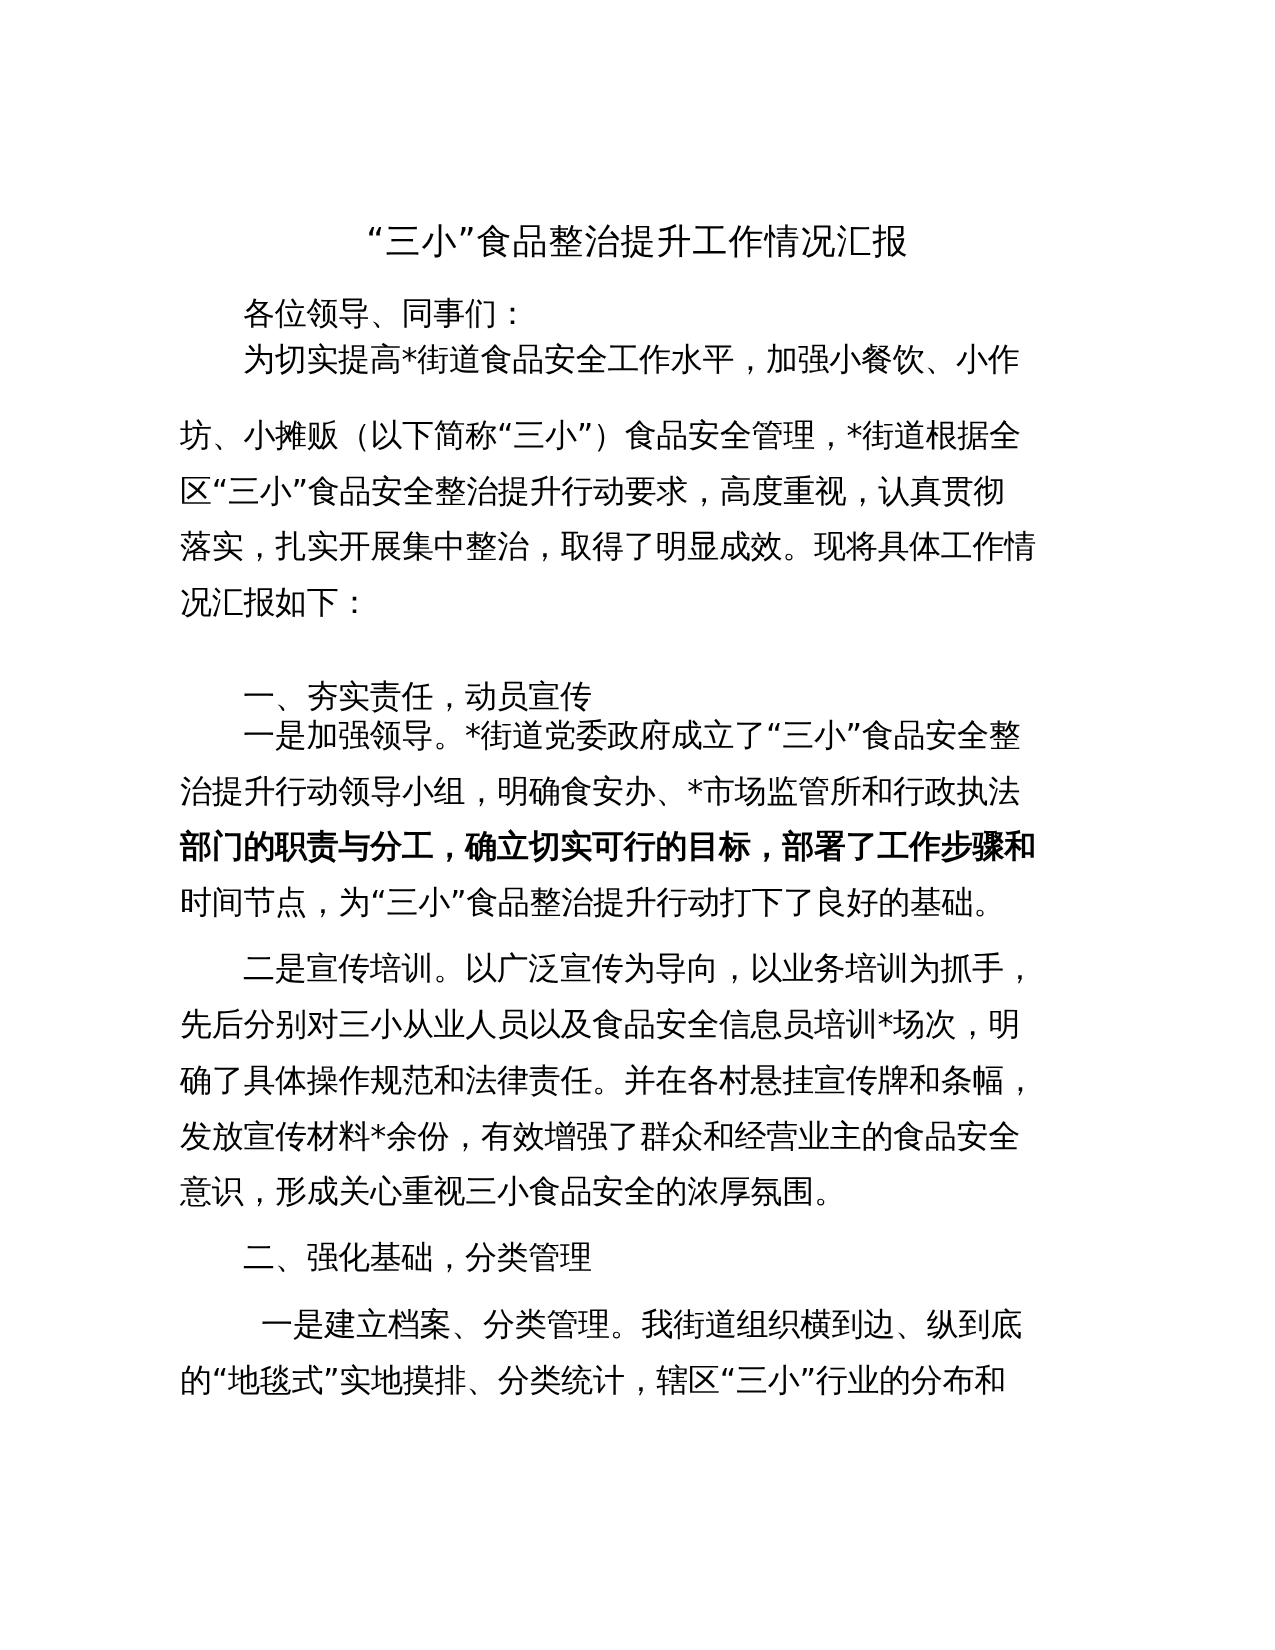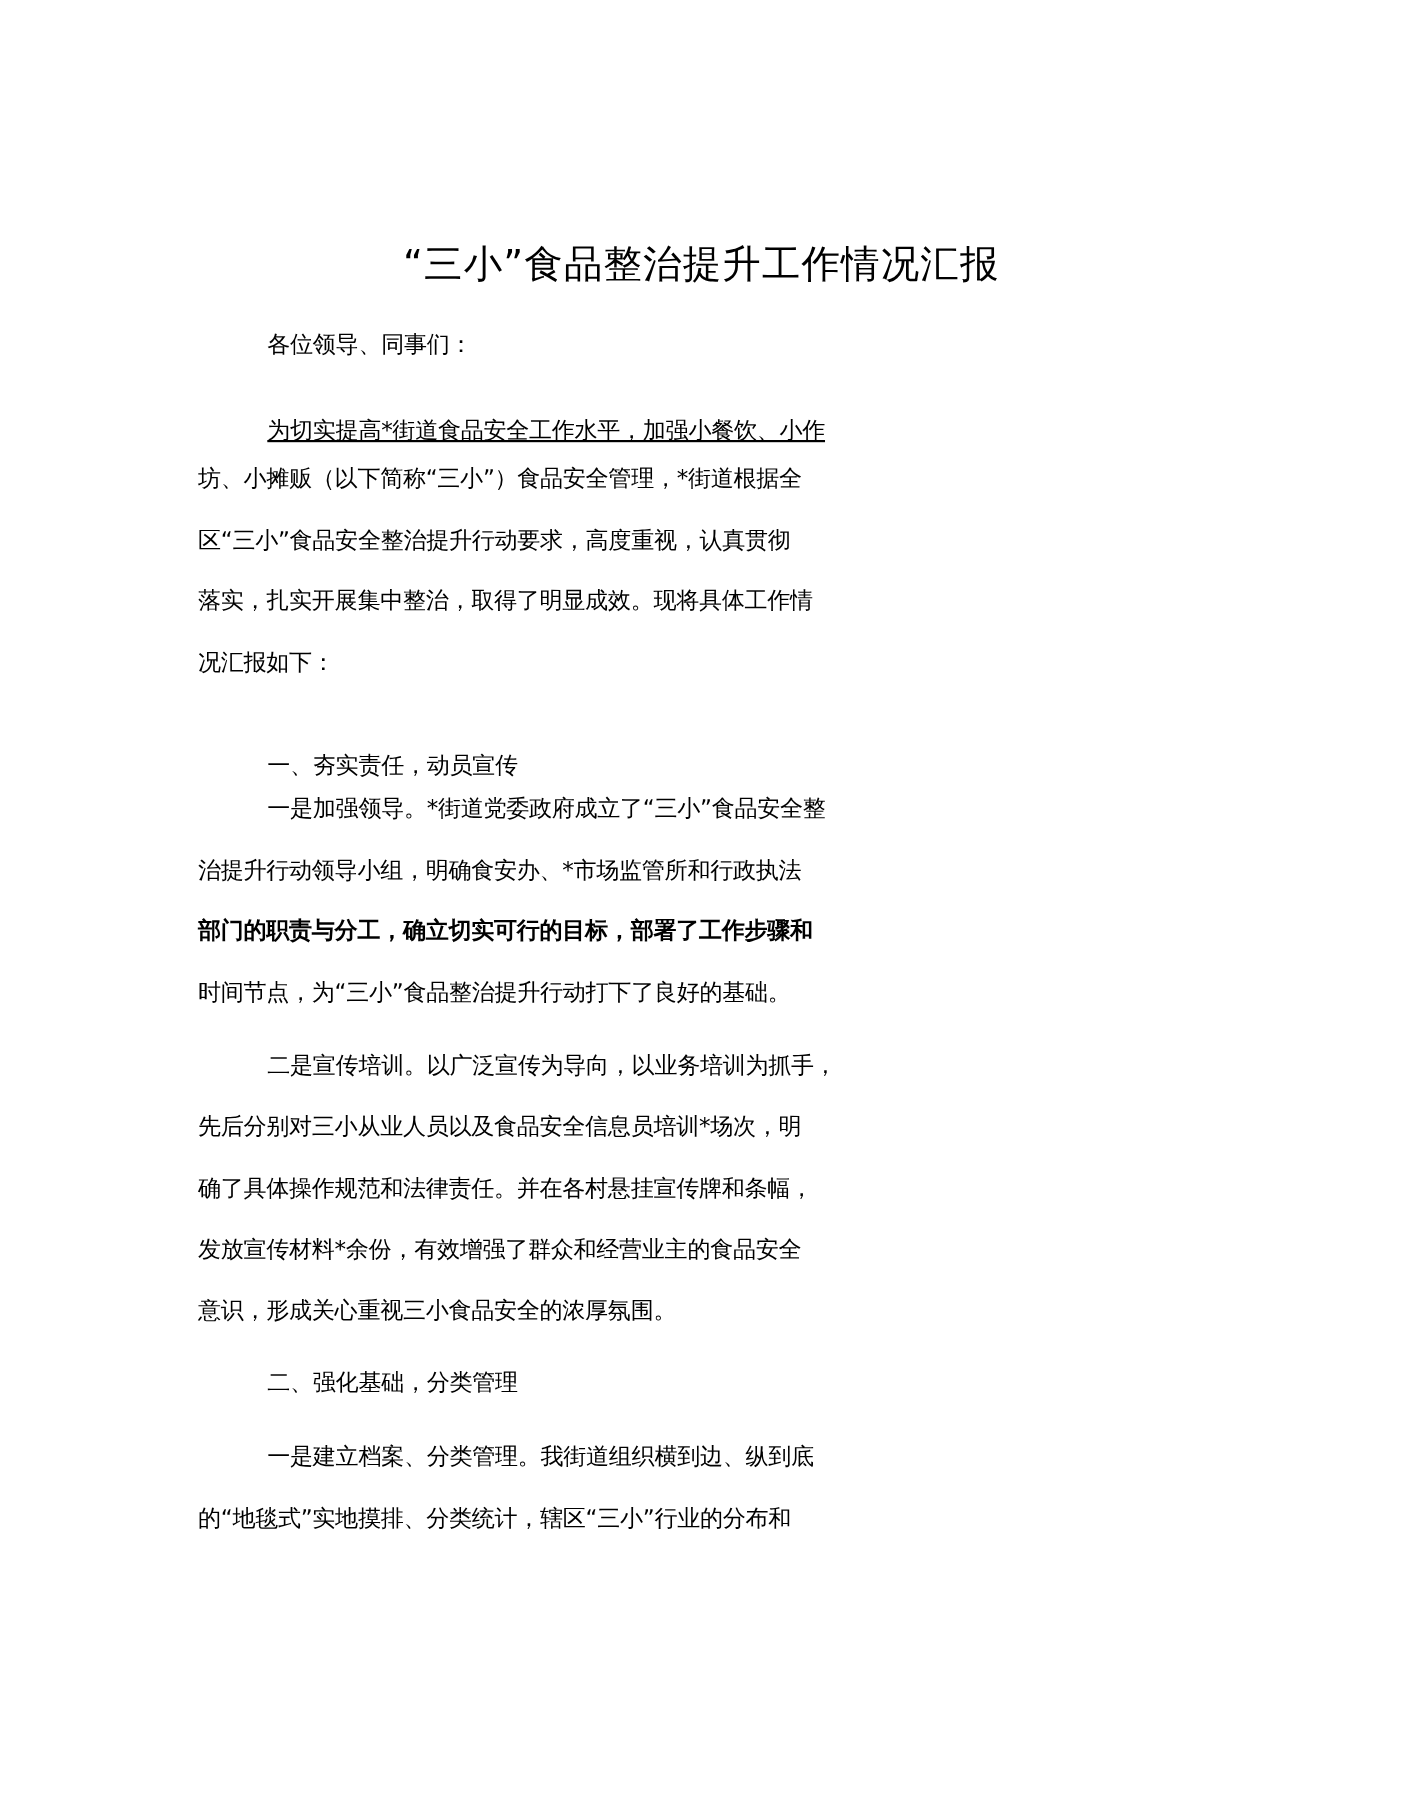--- a/index.html
+++ b/index.html
@@ -1,43 +1,43 @@
 <!DOCTYPE html>
 <html><head>
   <meta charset="utf-8">
   <style>
     html, body { margin: 0; padding: 0; background: #ffffff; }
     body { width: 1275px; height: 1650px; position: relative; overflow: hidden;
            font-family: "DejaVu Sans", "Liberation Sans", sans-serif; color: #000; }
     .page { position: absolute; left: 0; top: 0; width: 1275px; height: 1650px; background: #fff; }
     .title { position: absolute; left: 0; width: 1275px; top: 213px; text-align: center;
              font-size: 35px; line-height: 56px; letter-spacing: 1px; white-space: nowrap; }
-    .line { position: absolute; left: 180px; width: 860px; font-size: 21px; line-height: 40px;
+    .line { position: absolute; left: 180px; width: 860px; font-size: 32px; line-height: 40px;
             white-space: nowrap; letter-spacing: -0.3px; }
     .indent { left: 243px; width: 797px; }
   </style>
 </head>
 <body>
 
 <div class="page">
   <div class="title">“三小”食品整治提升工作情况汇报</div>
   <div id="body-lines">
       <div class="line indent" style="top: 293px;">各位领导、同事们：</div>
-      <div class="line indent" style="top: 371px; text-decoration: underline;">为切实提高*街道食品安全工作水平，加强小餐饮、小作</div>
+      <div class="line indent" style="top: 339px;">为切实提高*街道食品安全工作水平，加强小餐饮、小作</div>
       <div class="line" style="top: 415px;">坊、小摊贩（以下简称“三小”）食品安全管理，*街道根据全</div>
       <div class="line" style="top: 471px;">区“三小”食品安全整治提升行动要求，高度重视，认真贯彻</div>
       <div class="line" style="top: 526px;">落实，扎实开展集中整治，取得了明显成效。现将具体工作情</div>
       <div class="line" style="top: 582px;">况汇报如下：</div>
       <div class="line indent" style="top: 676px;">一、夯实责任，动员宣传</div>
       <div class="line indent" style="top: 715px;">一是加强领导。*街道党委政府成立了“三小”食品安全整</div>
       <div class="line" style="top: 771px;">治提升行动领导小组，明确食安办、*市场监管所和行政执法</div>
       <div class="line" style="top: 826px; font-weight: bold;">部门的职责与分工，确立切实可行的目标，部署了工作步骤和</div>
       <div class="line" style="top: 882px;">时间节点，为“三小”食品整治提升行动打下了良好的基础。</div>
       <div class="line indent" style="top: 948px;">二是宣传培训。以广泛宣传为导向，以业务培训为抓手，</div>
       <div class="line" style="top: 1004px;">先后分别对三小从业人员以及食品安全信息员培训*场次，明</div>
       <div class="line" style="top: 1060px;">确了具体操作规范和法律责任。并在各村悬挂宣传牌和条幅，</div>
       <div class="line" style="top: 1116px;">发放宣传材料*余份，有效增强了群众和经营业主的食品安全</div>
       <div class="line" style="top: 1171px;">意识，形成关心重视三小食品安全的浓厚氛围。</div>
       <div class="line indent" style="top: 1237px;">二、强化基础，分类管理</div>
-      <div class="line indent" style="top: 1304px;">一是建立档案、分类管理。我街道组织横到边、纵到底</div>
+      <div class="line indent" style="top: 1304px; text-align: center;">一是建立档案、分类管理。我街道组织横到边、纵到底</div>
       <div class="line" style="top: 1360px;">的“地毯式”实地摸排、分类统计，辖区“三小”行业的分布和</div>
     </div>
 </div>
 
 </body></html>

